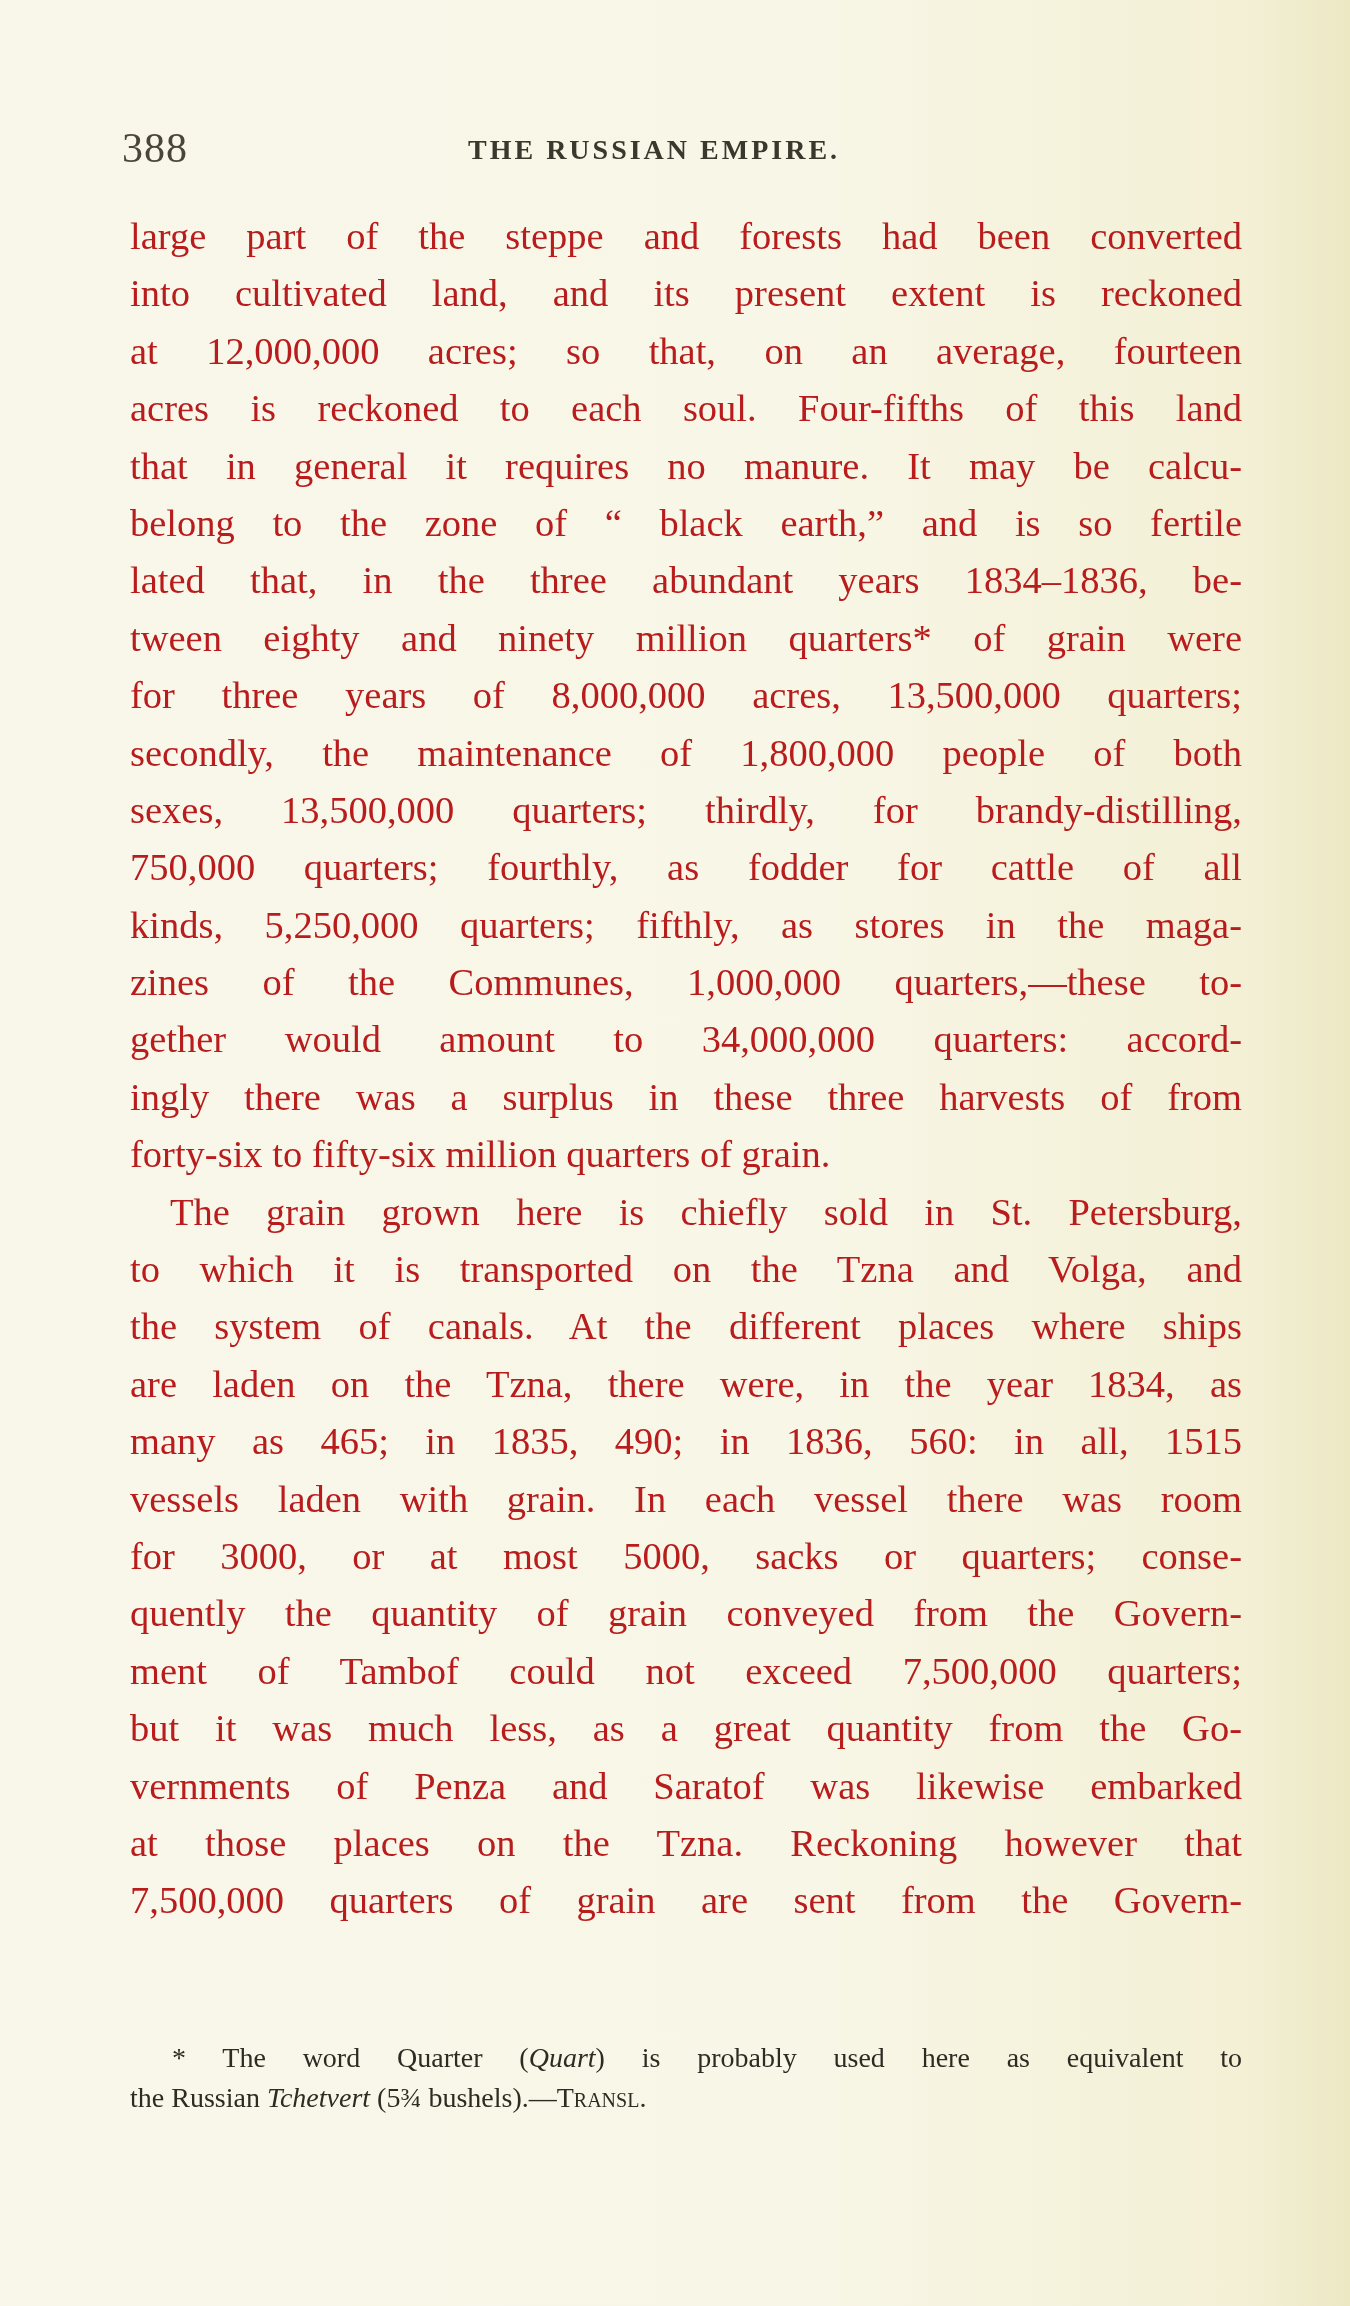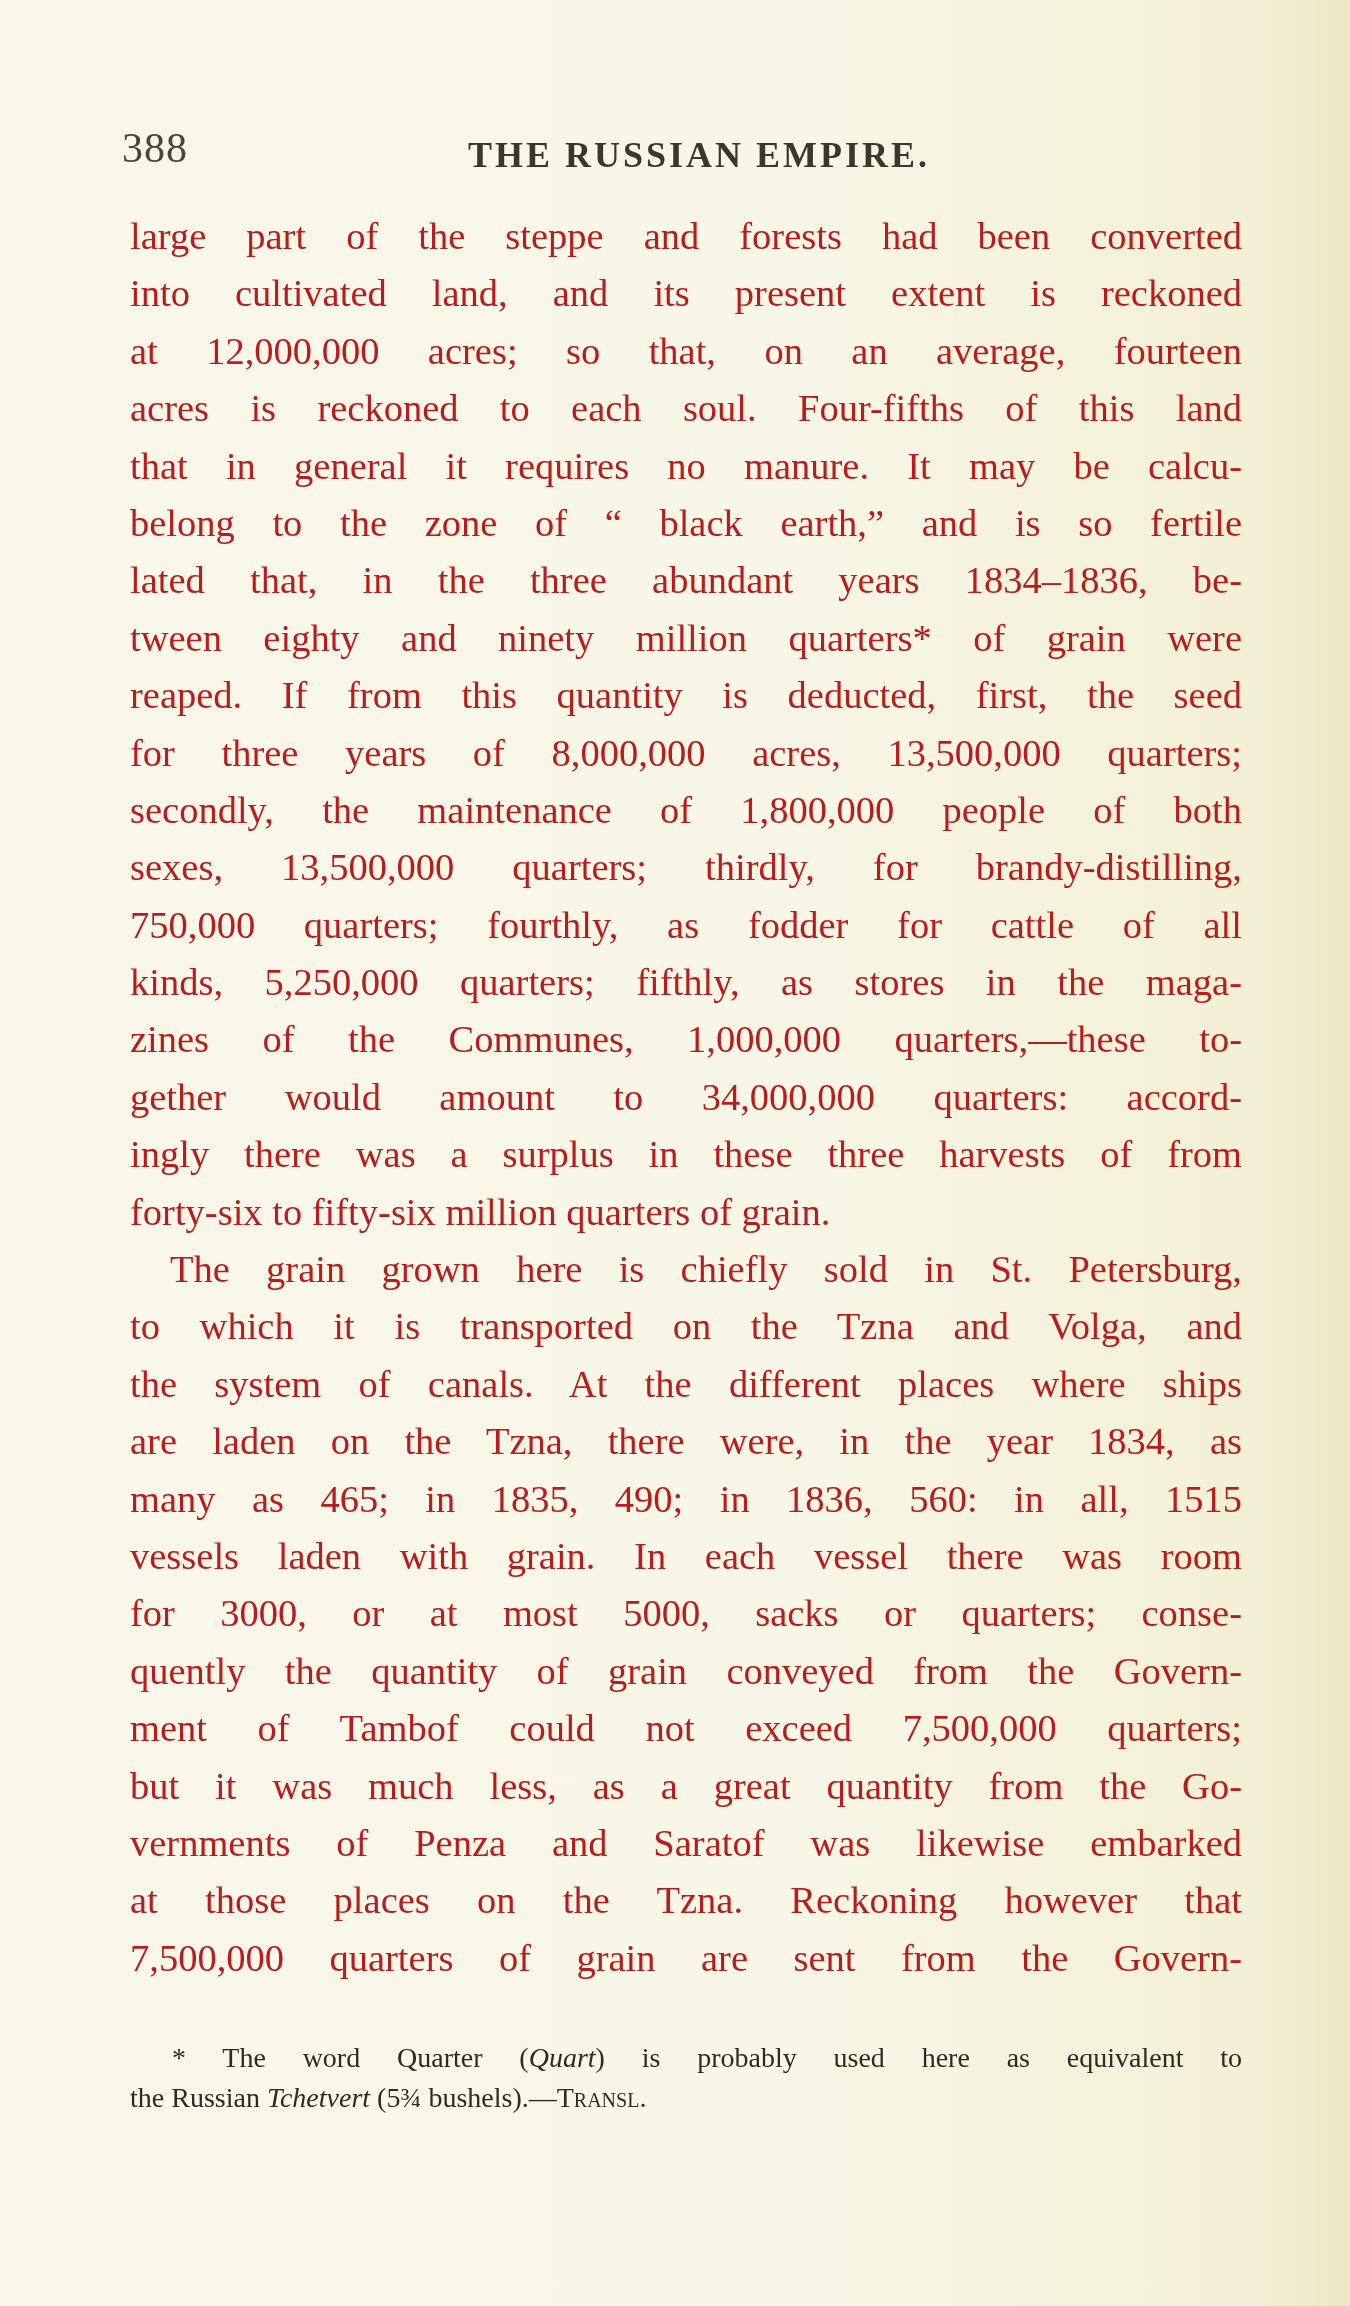--- a/index.html
+++ b/index.html
@@ -36,21 +36,21 @@
     font-size: 42px;
     color: #4a4636;
     letter-spacing: 1px;
   }
   .running-title {
     position: absolute;
     left: 346px;
     top: 10px;
     font-family: "Liberation Serif", serif;
     font-weight: bold;
-    font-size: 36px;
+    font-size: 28px;
     letter-spacing: 3px;
     color: #3a372c;
   }
   .body-text {
     position: absolute;
     top: 192px;
     left: 130px;
     width: 1112px;
     font-family: "Liberation Serif", serif;
     font-size: 38.5px;
@@ -104,21 +104,20 @@
 
   <div class="body-text">
     <span class="line">large part of the steppe and forests had been converted</span>
     <span class="line">into cultivated land, and its present extent is reckoned</span>
     <span class="line">at 12,000,000 acres; so that, on an average, fourteen</span>
     <span class="line">acres is reckoned to each soul.  Four-fifths of this land</span>
     <span class="line">that in general it requires no manure.  It may be calcu-</span>
     <span class="line">belong to the zone of “ black earth,” and is so fertile</span>
     <span class="line">lated that, in the three abundant years 1834–1836, be-</span>
     <span class="line">tween eighty and ninety million quarters* of grain were</span>
-    <span class="line">reaped.  If from this quantity is deducted, first, the seed</span>
     <span class="line">for three years of 8,000,000 acres, 13,500,000 quarters;</span>
     <span class="line">secondly, the maintenance of 1,800,000 people of both</span>
     <span class="line">sexes, 13,500,000 quarters; thirdly, for brandy-distilling,</span>
     <span class="line">750,000 quarters; fourthly, as fodder for cattle of all</span>
     <span class="line">kinds, 5,250,000 quarters; fifthly, as stores in the maga-</span>
     <span class="line">zines of the Communes, 1,000,000 quarters,—these to-</span>
     <span class="line">gether would amount to 34,000,000 quarters: accord-</span>
     <span class="line">ingly there was a surplus in these three harvests of from</span>
     <span class="line last">forty-six to fifty-six million quarters of grain.</span>
     <span class="line indent">The grain grown here is chiefly sold in St. Petersburg,</span>

